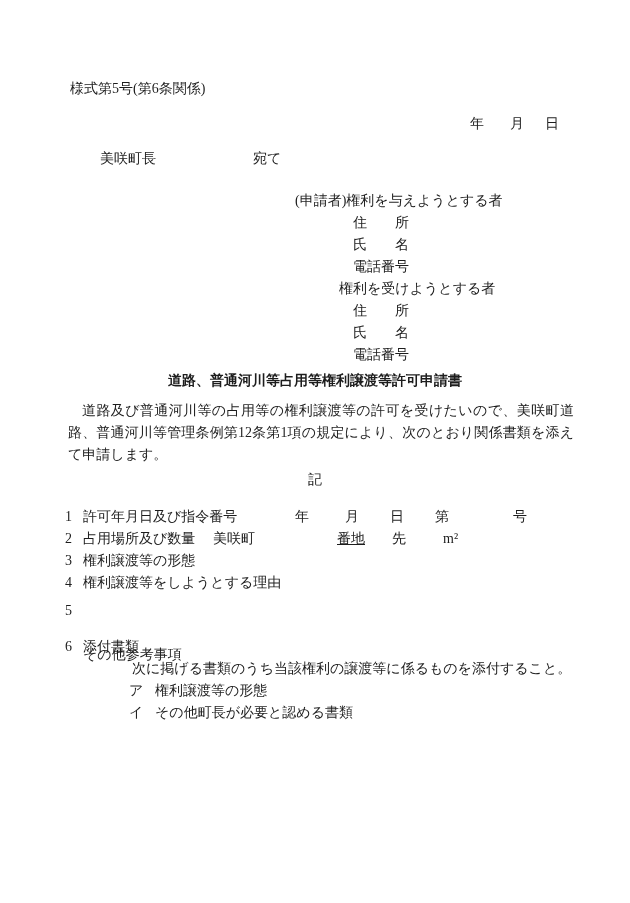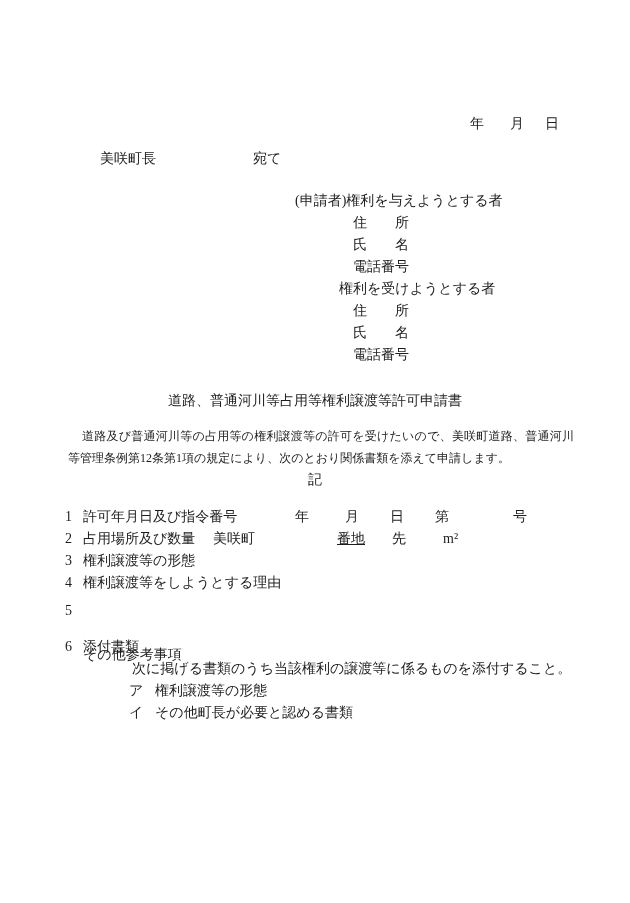--- a/index.html
+++ b/index.html
@@ -23,35 +23,36 @@
     white-space: nowrap;
   }
   .centered {
     left: 0;
     width: 630px;
     text-align: center;
   }
   .body-par {
     position: absolute;
     left: 68px;
-    top: 425px;
+    top: 400px;
     width: 506px;
-    font-size: 12px;
+    font-size: 14px;
     line-height: 22px;
     text-indent: 14px;
     white-space: normal;
     word-break: break-all;
     text-align: justify;
   }
 </style>
 </head>
 <body>
 
 <div class="page">
 
+  <div class="t" style="left:70px; top:80px;">様式第5号(第6条関係)</div>
 
   <div>
     <span class="t" style="left:470px; top:115px;">年</span>
     <span class="t" style="left:510px; top:115px;">月</span>
     <span class="t" style="left:545px; top:115px;">日</span>
   </div>
 
   <div>
     <span class="t" style="left:100px; top:150px;">美咲町長</span>
     <span class="t" style="left:253px; top:150px;">宛て</span>
@@ -80,21 +81,21 @@
     </div>
     <div>
       <span class="t" style="left:353px; top:324px;">氏</span>
       <span class="t" style="left:395px; top:324px;">名</span>
     </div>
     <div>
       <span class="t" style="left:353px; top:346px;">電話番号</span>
     </div>
   </div>
 
-  <div class="t centered" style="top:392px;">道路、普通河川等占用等権利譲渡等許可申請書</div>
+  <div class="t centered" style="top:372px;font-weight:bold;">道路、普通河川等占用等権利譲渡等許可申請書</div>
 
   <div class="body-par">道路及び普通河川等の占用等の権利譲渡等の許可を受けたいので、美咲町道路、普通河川等管理条例第12条第1項の規定により、次のとおり関係書類を添えて申請します。</div>
 
   <div class="t centered" style="top:471px;">記</div>
 
   <div>
     <span class="t" style="left:65px; top:508px;">1</span>
     <span class="t" style="left:83px; top:508px;">許可年月日及び指令番号</span>
     <span class="t" style="left:295px; top:508px;">年</span>
     <span class="t" style="left:345px; top:508px;">月</span>

